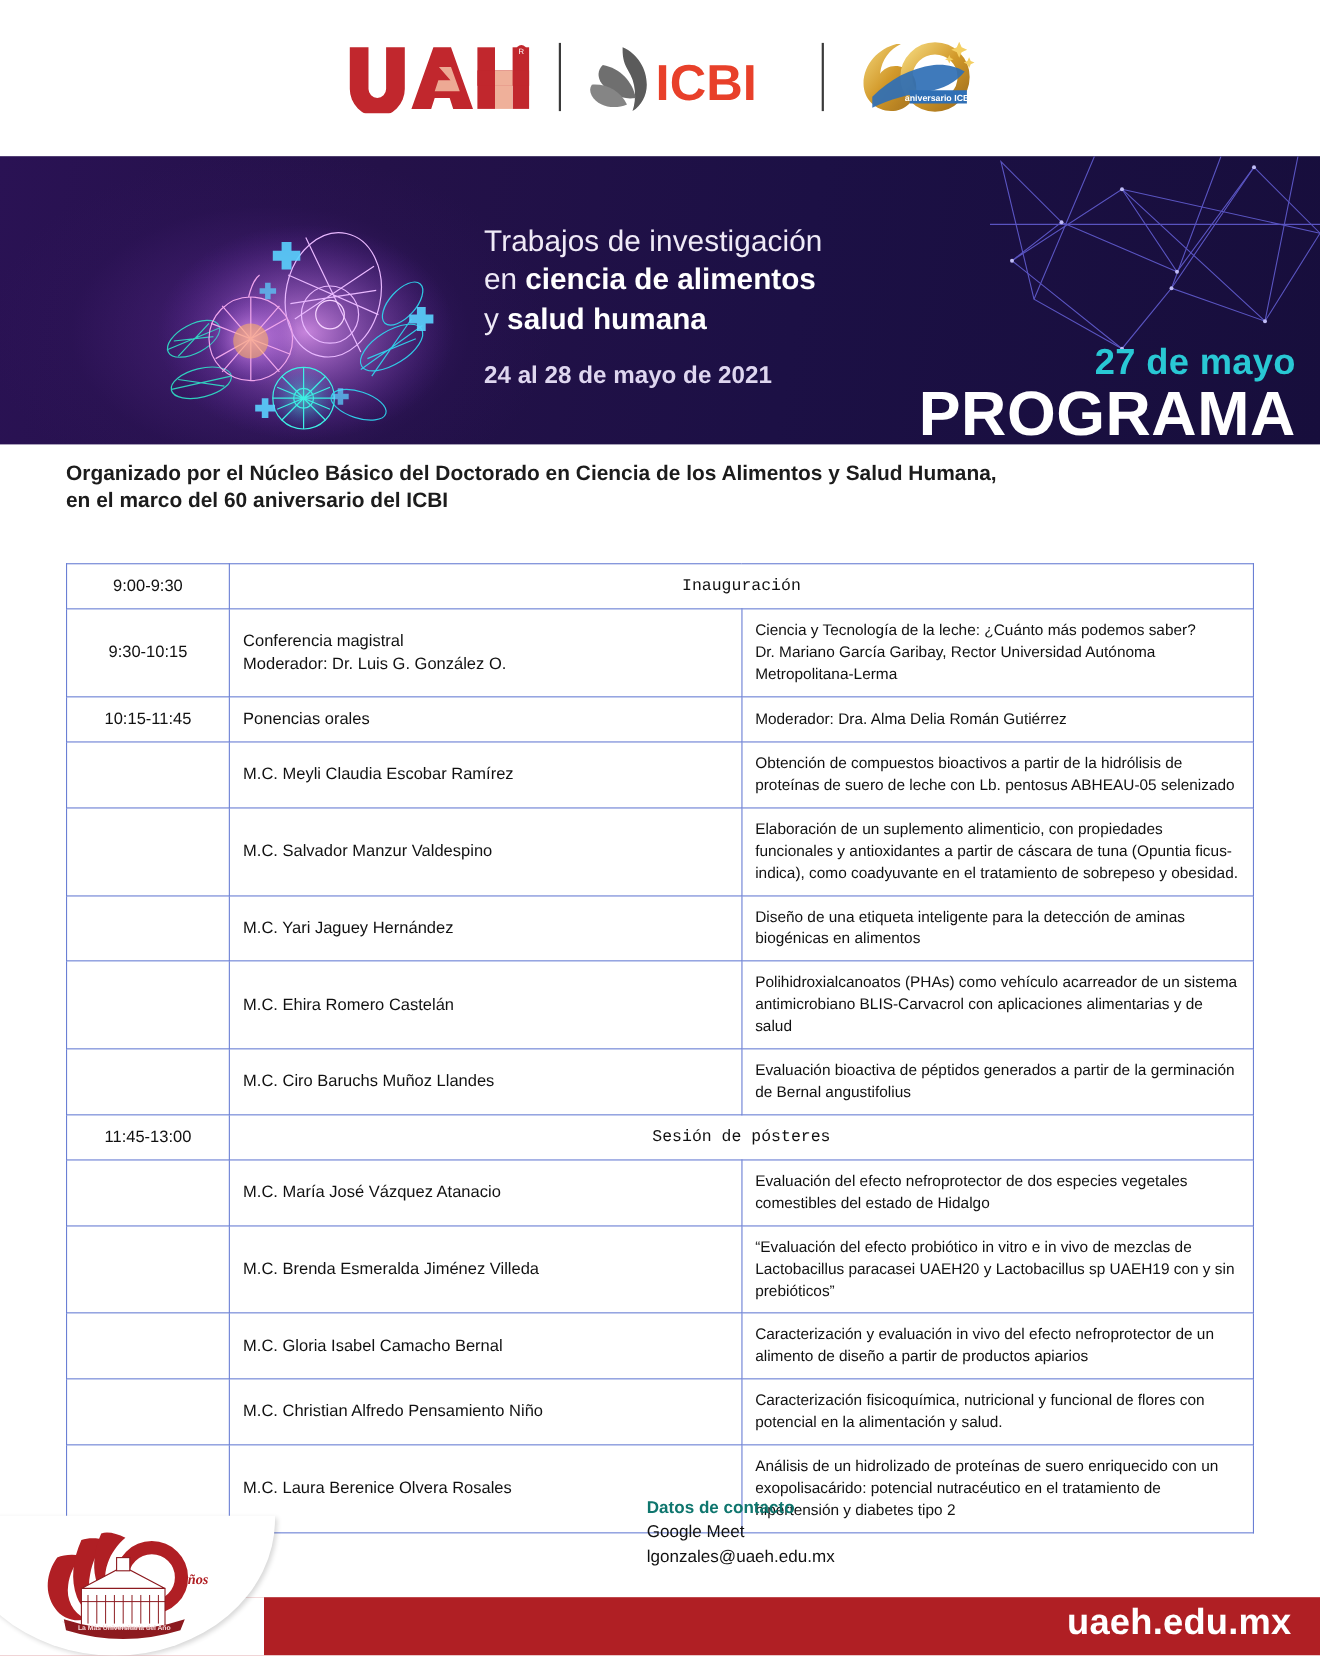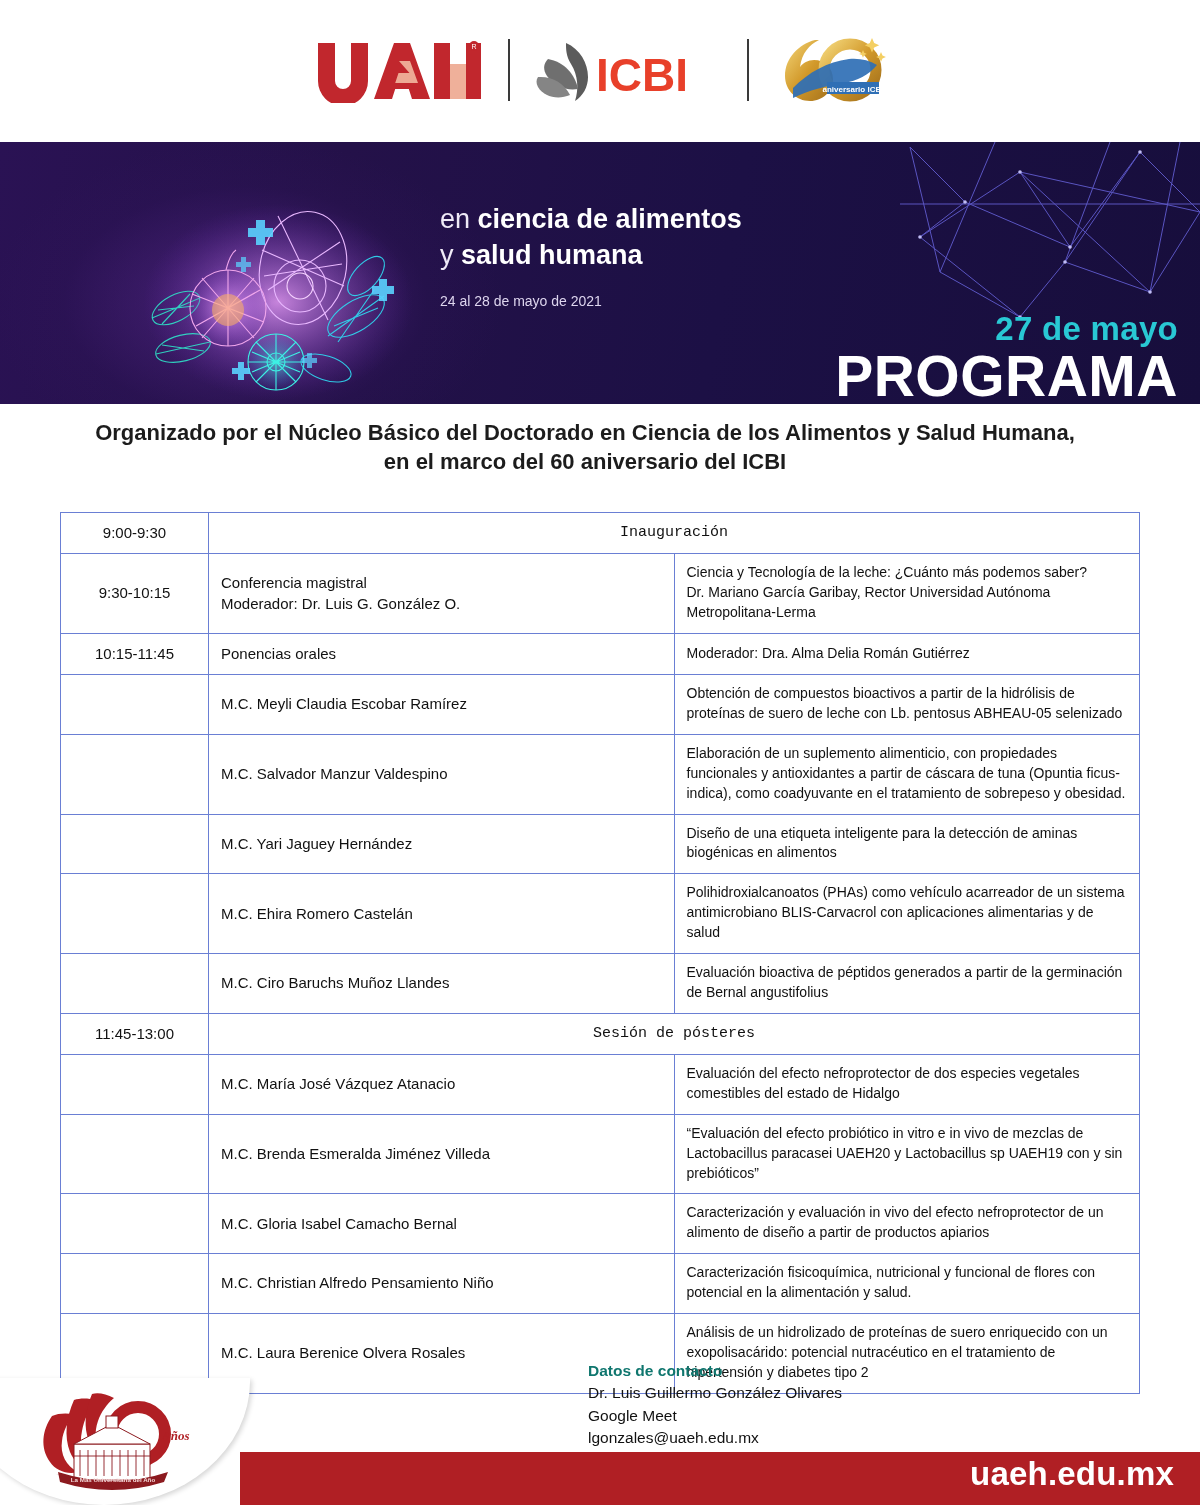--- a/index.html
+++ b/index.html
@@ -31,33 +31,33 @@
       linear-gradient(100deg, #2a1254 0%, #241149 28%, #1c1045 60%, #170e3c 100%);
     overflow: hidden;
   }
   .hero-net { position: absolute; right: 0; top: 0; width: 300px; height: 215px; opacity: .95; }
   .hero-art { position: absolute; left: 128px; top: 48px; width: 300px; height: 215px; }
   .hero-text { position: absolute; left: 440px; top: 60px; width: 430px; color: #fff; }
   .hero-l1 { font-size: 27px; font-weight: 400; letter-spacing: .1px; line-height: 1.3; color: #efeaf7; }
   .hero-l2 { font-size: 27px; font-weight: 400; line-height: 1.32; color: #efeaf7; }
   .hero-l2 b, .hero-l3 b { font-weight: 700; color: #ffffff; }
   .hero-l3 { font-size: 27px; font-weight: 400; line-height: 1.32; color: #efeaf7; }
-  .hero-dates { margin-top: 20px; font-size: 14px; color: #ded6ef; font-weight: 400; }
+  .hero-dates { margin-top: 20px; font-size: 22px; color: #ded6ef; font-weight: 700; }
   .hero-right { position: absolute; right: 22px; top: 170px; text-align: right; }
   .hero-day { font-size: 33px; font-weight: 700; color: #29c8d4; letter-spacing: .3px; line-height: 1; }
   .hero-prog {
     font-size: 57px; font-weight: 700; color: #ffffff; letter-spacing: .5px;
     line-height: 1.02; margin-top: 2px;
   }
 
   
   .subtitle {
-    position: absolute; left: 45px; top: 418px; width: 1080px;
-    text-align: center; color: #1c1c1c;
-    font-size: 22px; font-weight: 700; line-height: 1.34;
+    position: absolute; left: 60px; top: 418px; width: 1080px;
+    color: #1c1c1c;
+    font-size: 19px; font-weight: 700; line-height: 1.34;
   }
 
   
   .tbl-wrap { position: absolute; left: 60px; top: 512px; width: 1080px; }
   table.prog { width: 1080px; border-collapse: collapse; table-layout: fixed; }
   table.prog td {
     border: 1px solid #6a7fd4;
     vertical-align: middle;
     padding: 9px 12px 10px 12px;
     color: #111;
@@ -235,20 +235,21 @@
       <g fill="#5ad2ff" opacity=".9">
         <path d="M120 38 h8 v-8 h9 v8 h8 v9 h-8 v8 h-9 v-8 h-8 Z"></path>
         <path d="M244 96 h7 v-7 h8 v7 h7 v8 h-7 v7 h-8 v-7 h-7 Z"></path>
         <path d="M104 178 h6 v-6 h6 v6 h6 v6 h-6 v6 h-6 v-6 h-6 Z"></path>
         <path d="M108 72 h5 v-5 h5 v5 h5 v5 h-5 v5 h-5 v-5 h-5 Z" opacity=".8"></path>
         <path d="M174 168 h5 v-5 h5 v5 h5 v5 h-5 v5 h-5 v-5 h-5 Z" opacity=".8"></path>
       </g>
     </svg>
 
     <div class="hero-text">
+      <div class="hero-l1">Trabajos de investigación</div>
       <div class="hero-l2"><span>en </span><b>ciencia de alimentos</b></div>
       <div class="hero-l3"><span>y </span><b>salud humana</b></div>
       <div class="hero-dates">24 al 28 de mayo de 2021</div>
     </div>
 
     <div class="hero-right">
       <div class="hero-day">27 de mayo</div>
       <div class="hero-prog">PROGRAMA</div>
     </div>
   </div>
@@ -328,21 +329,20 @@
             <td class="c-time"></td>
             <td class="c-who">M.C. Laura Berenice Olvera Rosales</td>
             <td class="c-what">Análisis de un hidrolizado de proteínas de suero enriquecido con un exopolisacárido: potencial nutracéutico en el tratamiento de hipertensión y diabetes tipo 2</td>
           </tr>
         </tbody>
     </table>
   </div>
 
   <div class="contact">
     <div class="hdr">Datos de contacto</div>
-    <div>Dr. Luis Guillermo González Olivares</div>
     <div>Google Meet</div>
     <div>lgonzales@uaeh.edu.mx</div>
   </div>
 
   <div class="footer-red"></div>
 
   <div class="seal">
     <svg class="seal-inner" viewBox="0 0 190 112" aria-hidden="true">
       <g fill="#b01f24">
         <path d="M34 30 c-10 14 -12 32 -2 46 c6 9 18 13 28 10 c-12 -6 -18 -18 -16 -31 c1 -10 6 -19 12 -27 c-8 -1 -16 -1 -22 2 Z"></path>

